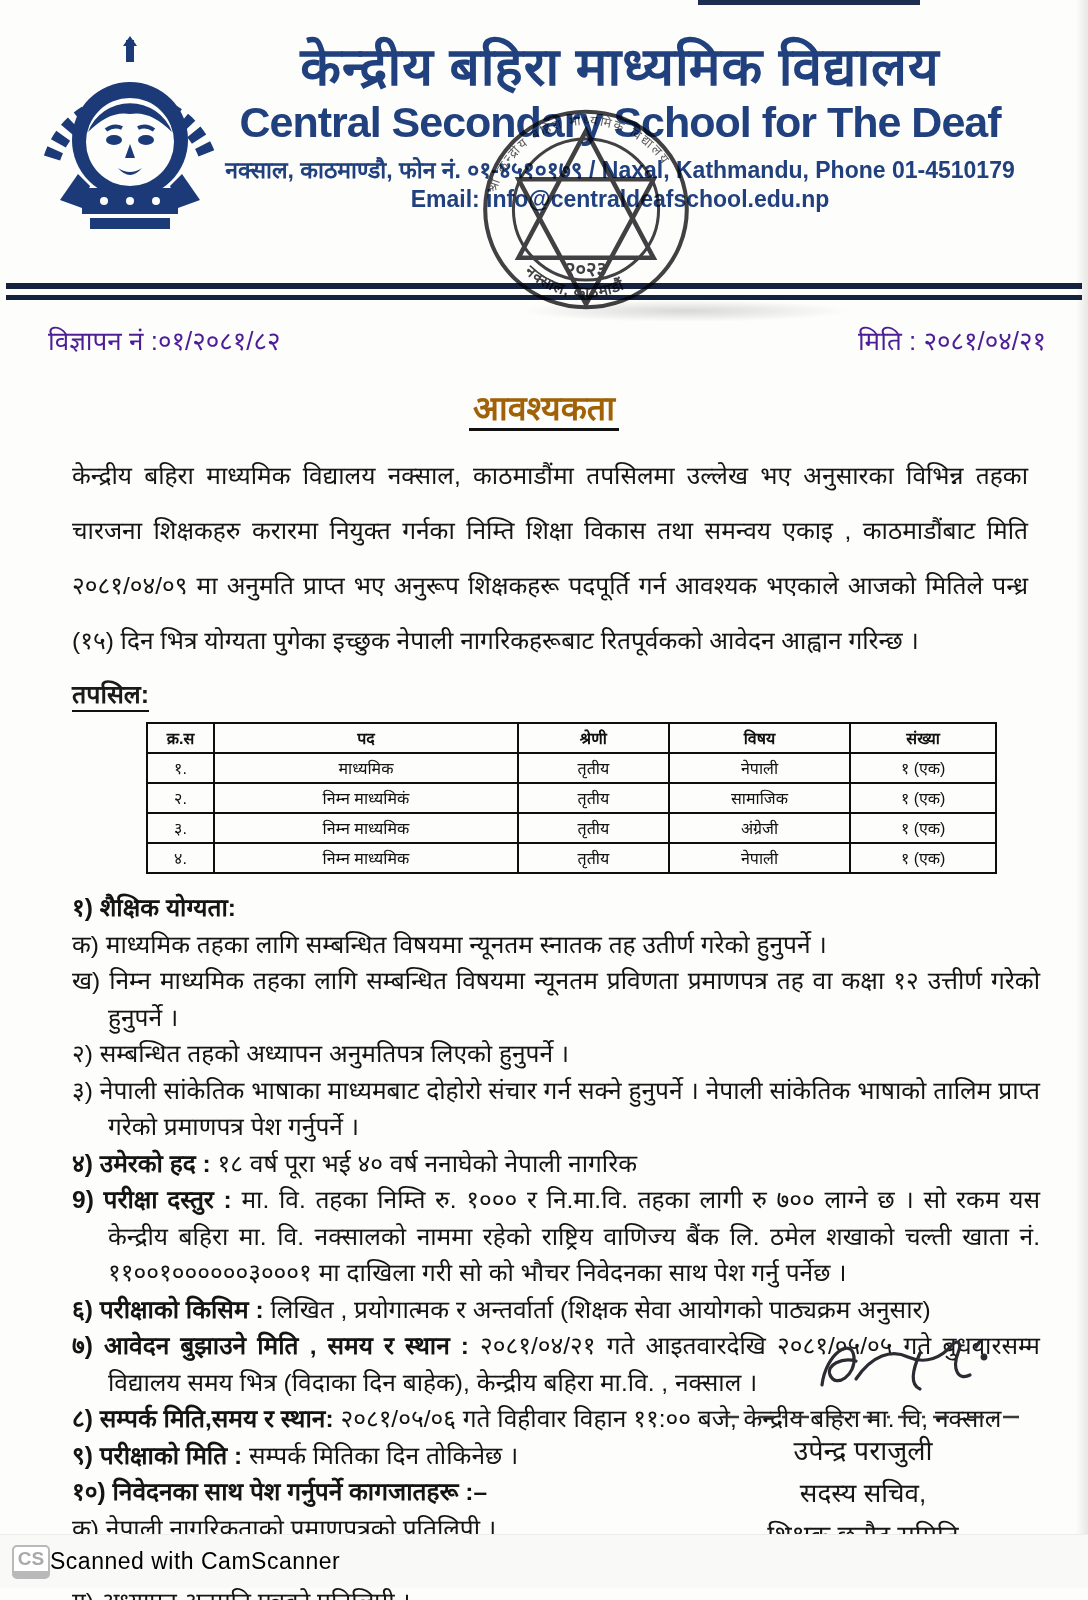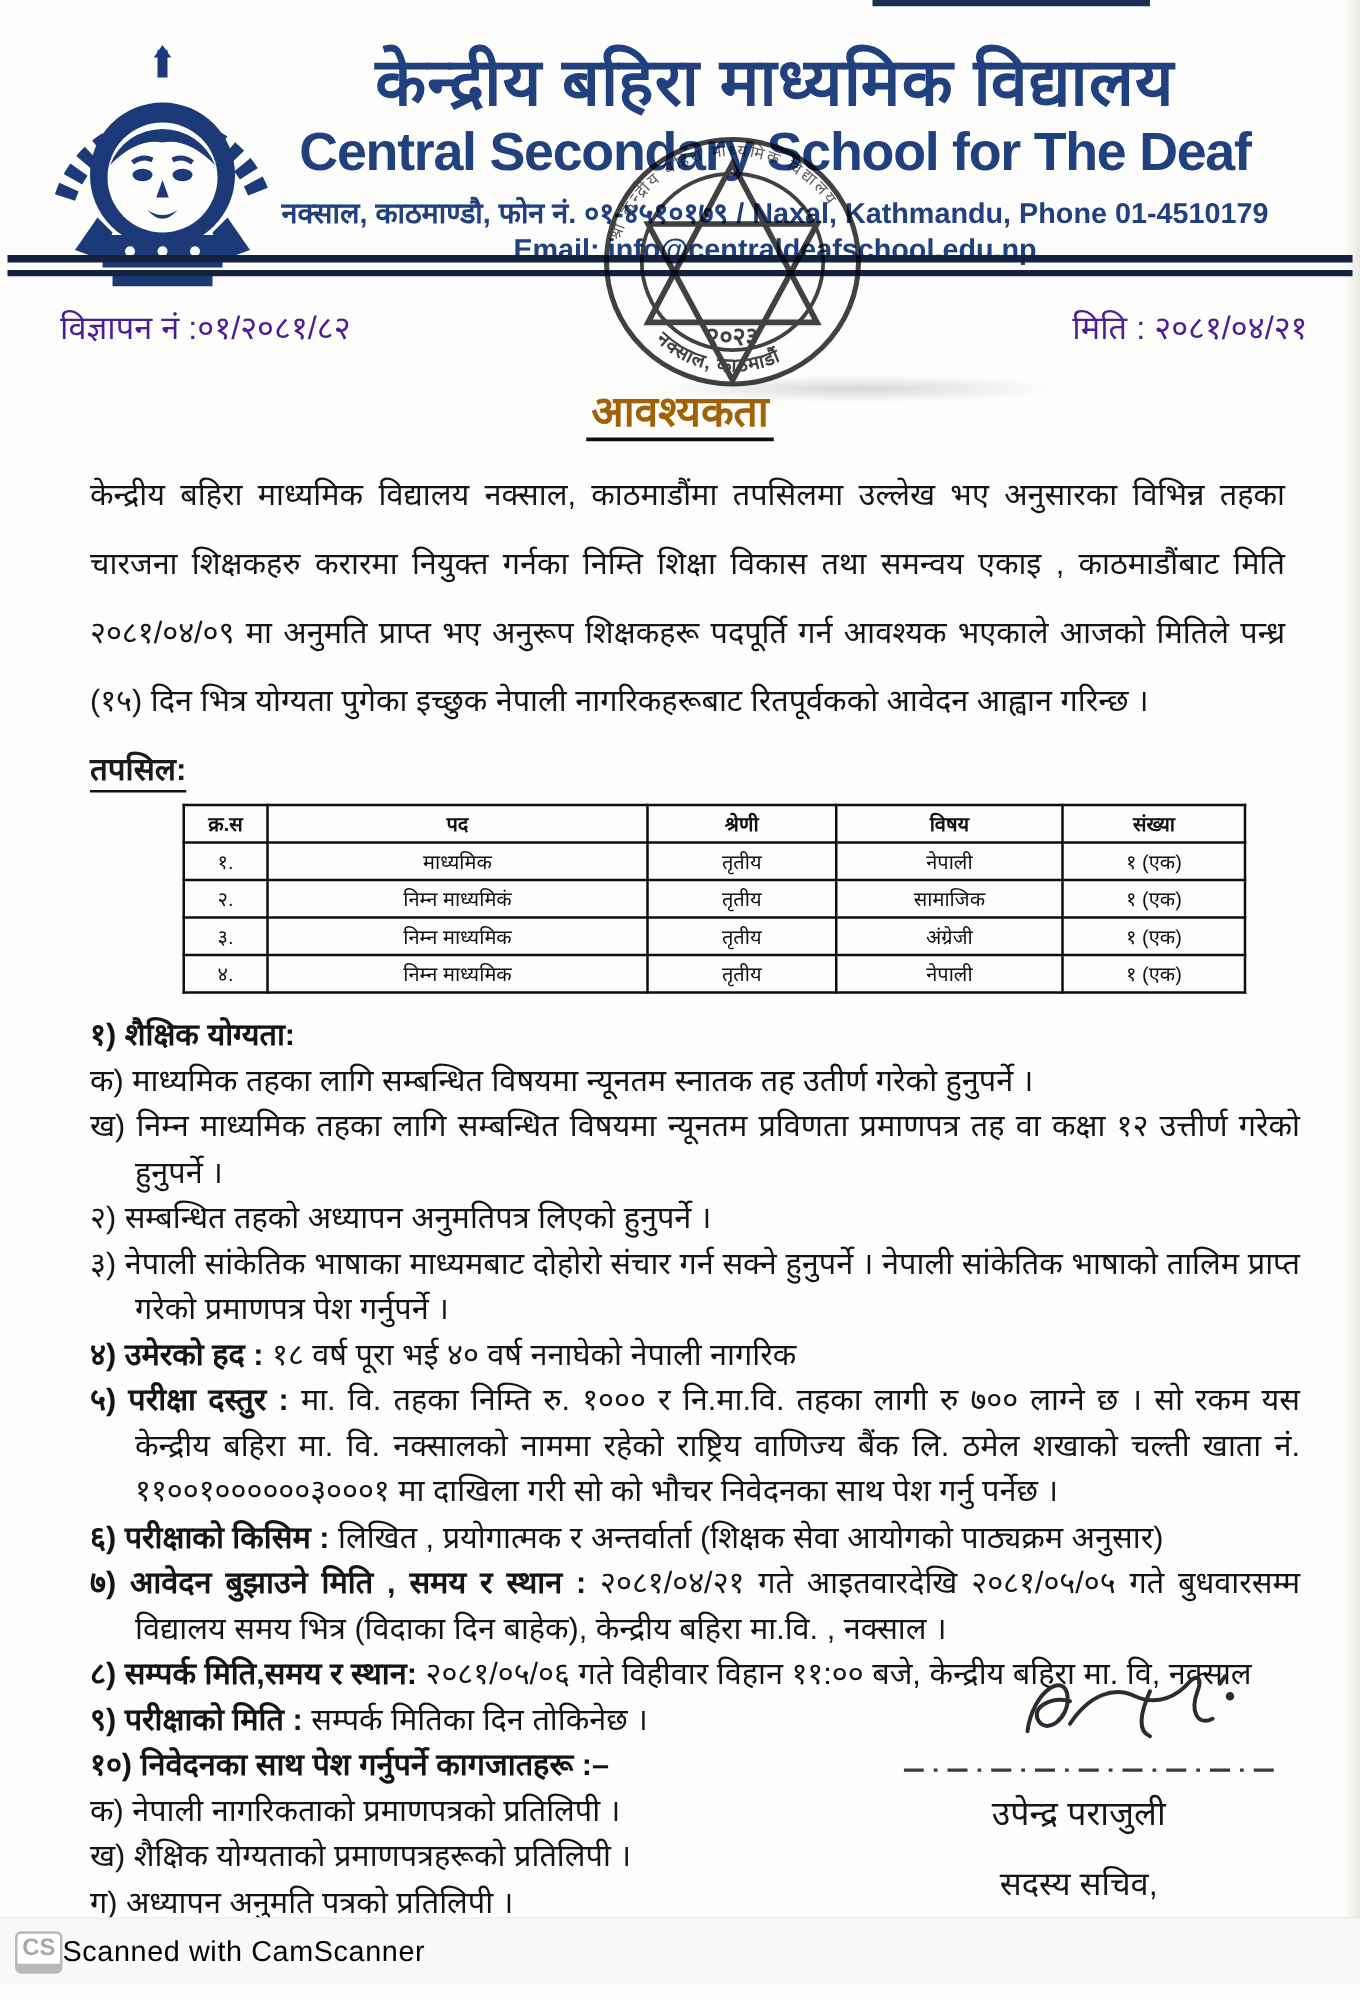--- a/index.html
+++ b/index.html
@@ -9,21 +9,21 @@
     position:relative; width:1088px; height:1600px;
     background:#fdfdfb; overflow:hidden; color:#1a1a1a;
   }
   .page::after {
     content:""; position:absolute; right:0; top:0; width:12px; height:1540px;
     background:linear-gradient(to left,#e7e7e4,rgba(255,255,255,0)); pointer-events:none;
   }
   .scan-line-top { position:absolute; top:0; left:698px; width:222px; height:5px; background:#1d2e52; }
 
   
-  .header { position:relative; height:204px; }
+  .header { position:relative; height:283px; }
   .logo { position:absolute; left:30px; top:36px; width:200px; height:198px; }
   .htext { position:absolute; left:175px; top:38px; width:890px; text-align:center; color:#20407e; }
   .title-np { font-size:53px; font-weight:700; line-height:1.1; letter-spacing:1px; }
   .title-en { font-size:43px; font-weight:700; line-height:1.05; margin-top:4px; letter-spacing:-1px; }
   .contact-line { font-size:23px; font-weight:700; margin-top:8px; }
   .email-line { font-size:23px; font-weight:700; margin-top:1px; }
   .stamp { position:absolute; left:460px; top:96px; width:252px; height:238px; z-index:3;
            mix-blend-mode:multiply; opacity:.88; }
 
   .rules { margin:0 6px; position:relative; z-index:1; }
@@ -56,21 +56,21 @@
   
   .items { margin:16px 48px 0 72px; font-size:24.5px; line-height:36.5px; color:#141414; }
   .item { padding-left:36px; text-indent:-36px; text-align:justify; }
   .item b { font-weight:700; }
 
   
   .sig-block { position:absolute; top:1327px; right:50px; width:350px; text-align:center; z-index:2; }
   .sig-scribble { display:block; margin:0 30px 0 auto; }
   .sig-rule { margin:-14px 0 2px 20px; }
   .sig-name { font-size:27px; color:#161616; margin-top:4px; }
-  .sig-title { font-size:26px; color:#161616; margin-top:20px; }
+  .sig-title { font-size:26px; color:#161616; margin-top:6px; }
   .sig-org { font-size:26px; color:#161616; margin-top:6px; }
 
   
   .footer { position:absolute; left:0; bottom:12px; width:100%; height:54px; background:#f9f9f8;
             border-top:1px solid #ececea; display:flex; align-items:center; padding-left:12px; z-index:4; }
   .cs-badge { width:38px; height:34px; border:2.5px solid #b9b9b9; border-bottom:8px solid #b9b9b9;
               border-radius:5px; color:#a9a9a9; font-weight:700; font-size:19px;
               display:flex; align-items:center; justify-content:center; background:#fff; }
   .scanned-text { font-size:23px; color:#000000; letter-spacing:.5px; }
 </style>
@@ -195,21 +195,21 @@
     </tbody>
   </table>
 
   <div class="items">
     <div class="item"><b>१) शैक्षिक योग्यता:</b><span></span></div>
     <div class="item"><b></b><span>क) माध्यमिक तहका लागि सम्बन्धित विषयमा न्यूनतम स्नातक तह उतीर्ण गरेको हुनुपर्ने ।</span></div>
     <div class="item"><b></b><span>ख) निम्न माध्यमिक तहका लागि सम्बन्धित विषयमा न्यूनतम प्रविणता प्रमाणपत्र तह वा कक्षा १२ उत्तीर्ण गरेको हुनुपर्ने ।</span></div>
     <div class="item"><b></b><span>२) सम्बन्धित तहको अध्यापन अनुमतिपत्र लिएको हुनुपर्ने ।</span></div>
     <div class="item"><b></b><span>३) नेपाली सांकेतिक भाषाका माध्यमबाट दोहोरो संचार गर्न सक्ने हुनुपर्ने । नेपाली सांकेतिक भाषाको तालिम प्राप्त गरेको प्रमाणपत्र पेश गर्नुपर्ने ।</span></div>
     <div class="item"><b>४) उमेरको हद : </b><span>१८ वर्ष पूरा भई ४० वर्ष ननाघेको नेपाली नागरिक</span></div>
-    <div class="item"><b>५) परीक्षा दस्तुर : </b><span>मा. वि. तहका निम्ति रु. १००० र नि.मा.वि. तहका लागी रु ७०० लाग्ने छ । सो रकम यस केन्द्रीय बहिरा मा. वि. नक्सालको नाममा रहेको राष्ट्रिय वाणिज्य बैंक लि. ठमेल शखाको चल्ती खाता नं. ११००१००००००३०००१ मा दाखिला गरी सो को भौचर निवेदनका साथ पेश गर्नु पर्नेछ ।</span></div>
+    <div class="item"><b>9) परीक्षा दस्तुर : </b><span>मा. वि. तहका निम्ति रु. १००० र नि.मा.वि. तहका लागी रु ७०० लाग्ने छ । सो रकम यस केन्द्रीय बहिरा मा. वि. नक्सालको नाममा रहेको राष्ट्रिय वाणिज्य बैंक लि. ठमेल शखाको चल्ती खाता नं. ११००१००००००३०००१ मा दाखिला गरी सो को भौचर निवेदनका साथ पेश गर्नु पर्नेछ ।</span></div>
     <div class="item"><b>६) परीक्षाको किसिम : </b><span>लिखित , प्रयोगात्मक र अन्तर्वार्ता (शिक्षक सेवा आयोगको पाठ्यक्रम अनुसार)</span></div>
     <div class="item"><b>७) आवेदन बुझाउने मिति , समय र स्थान : </b><span>२०८१/०४/२१ गते आइतवारदेखि २०८१/०५/०५ गते बुधवारसम्म विद्यालय समय भित्र (विदाका दिन बाहेक), केन्द्रीय बहिरा मा.वि. , नक्साल ।</span></div>
     <div class="item"><b>८) सम्पर्क मिति,समय र स्थान: </b><span>२०८१/०५/०६  गते विहीवार विहान ११:०० बजे, केन्द्रीय बहिरा मा. वि, नक्साल</span></div>
     <div class="item"><b>९) परीक्षाको मिति : </b><span>सम्पर्क मितिका दिन तोकिनेछ ।</span></div>
     <div class="item"><b>१०) निवेदनका साथ पेश गर्नुपर्ने कागजातहरू :–</b><span></span></div>
     <div class="item"><b></b><span>क) नेपाली नागरिकताको प्रमाणपत्रको प्रतिलिपी ।</span></div>
     <div class="item"><b></b><span>ख) शैक्षिक योग्यताको प्रमाणपत्रहरूको प्रतिलिपी ।</span></div>
     <div class="item"><b></b><span>ग) अध्यापन अनुमति पत्रको प्रतिलिपी ।</span></div>
     <div class="item"><b></b><span>घ) सम्बन्धित अपाङ्गता क्षेत्रको तालिम, सांकेतिक भाषाको तालिम, शिक्षण अनुभवको प्रमाणपत्रको प्रतिलिपी ।</span></div>
 

